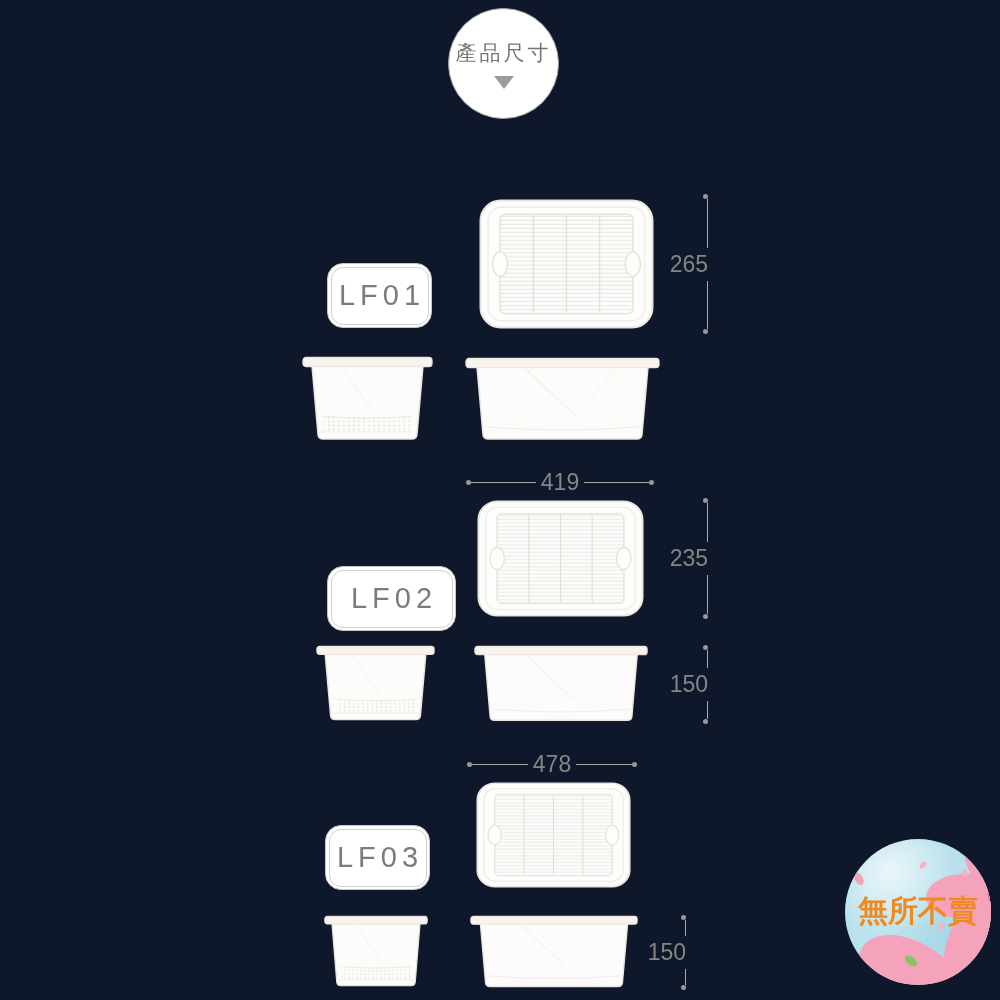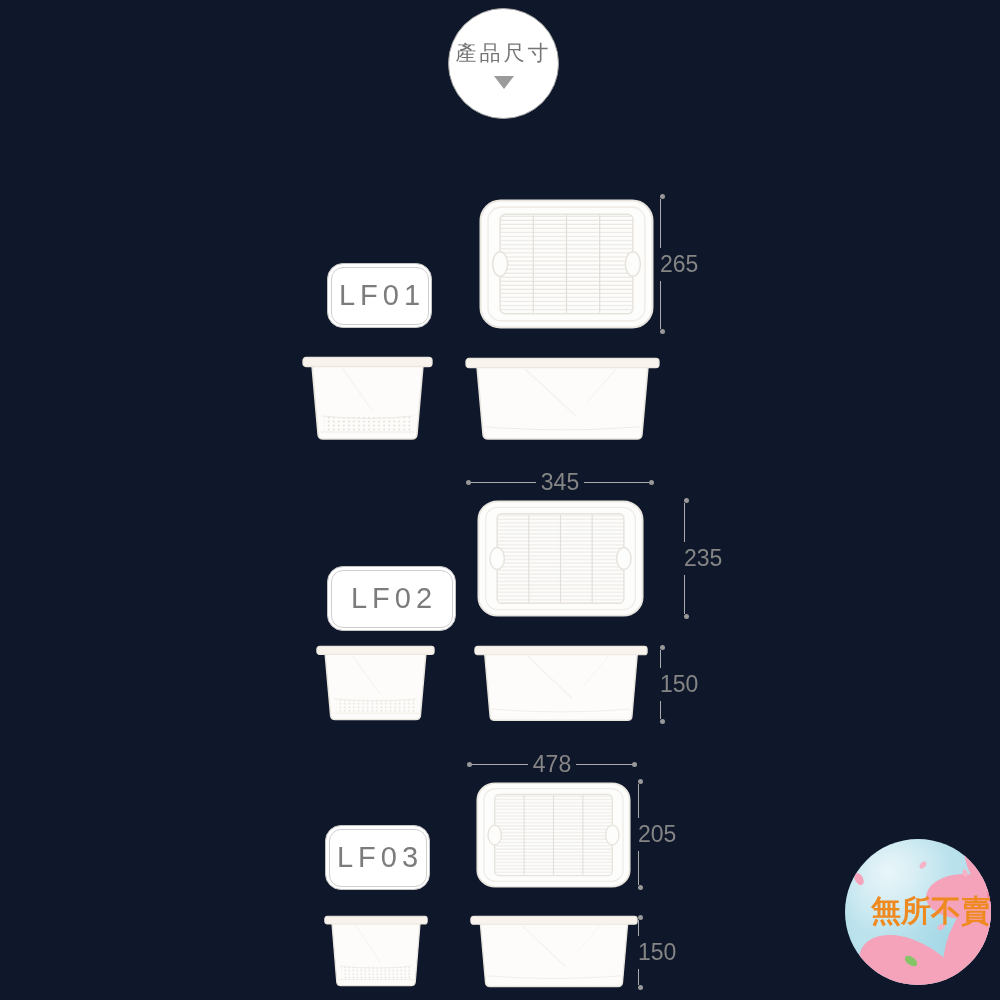--- a/index.html
+++ b/index.html
@@ -13,21 +13,21 @@
     border:1px solid var(--circle-border,#a0a0a0);
     display:flex;flex-direction:column;align-items:center;justify-content:center;gap:9px;
     box-sizing:border-box;background:#fff;
   }
   .hdr-title{font-size:21px;color:var(--title-text,#757575);letter-spacing:3px;white-space:nowrap;}
   .tri-down{width:0;height:0;border-left:10px solid transparent;border-right:10px solid transparent;
     border-top:13px solid var(--triangle,#9b9b9b);}
   
   .dim-h{position:absolute;display:flex;align-items:center;box-sizing:border-box;}
   .dim-h .line{flex:1 1 auto;height:1px;background:var(--dim-line,#ababab);}
-  .dim-v{position:absolute;display:flex;flex-direction:column;align-items:flex-start;box-sizing:border-box;}
+  .dim-v{position:absolute;display:flex;flex-direction:column;align-items:flex-end;box-sizing:border-box;}
   .dim-v .line{flex:1 1 auto;width:1px;background:var(--dim-line,#ababab);}
   .dot{width:5px;height:5px;border-radius:50%;background:var(--dim-dot,#989898);flex:0 0 auto;}
   .dim-val{font-size:23px;color:var(--dim-text,#858585);line-height:1;padding:0 5px;white-space:nowrap;}
   .dim-v .dim-val{padding:5px 0;}
   
   .model-label{
     position:absolute;box-sizing:border-box;border:1.5px solid var(--label-border,#c4c4c4);
     border-radius:16px;display:flex;align-items:center;justify-content:center;background:#fff;
   }
   .model-label::after{content:"";position:absolute;inset:2.5px;border:1px solid #cfcfcf;border-radius:12px;}
@@ -38,21 +38,21 @@
   
   #watermark{
     position:absolute;left:845px;top:839px;width:146px;height:146px;border-radius:50%;overflow:hidden;
     background:
       radial-gradient(circle at 30% 22%, rgba(255,255,255,0.65), rgba(255,255,255,0) 42%),
       radial-gradient(circle at 72% 70%, rgba(160,214,229,0.9), rgba(160,214,229,0) 65%),
       radial-gradient(circle at 50% 50%, #d4edf4 0%, var(--wm-bg,#bfe4ee) 55%, #aadbe8 100%);
   }
   .wm-art{position:absolute;left:0;top:0;width:146px;height:146px;}
   .wm-text{
-    position:absolute;left:0;right:0;top:57px;text-align:right;
+    position:absolute;left:0;right:0;top:57px;text-align:center;
     font-size:30px;font-weight:700;color:var(--wm-text,#ee8a1f);
     letter-spacing:0px;white-space:nowrap;line-height:1;
   }
 </style>
 </head>
 <body>
 
 <svg id="svg-defs" aria-hidden="true">
   <defs>
     <pattern id="pat-hlines" width="6" height="4" patternUnits="userSpaceOnUse">
@@ -122,28 +122,28 @@
   <svg class="illus" style="left:302px;top:356px;width:131px;height:87px;">
       <use href="#sym-sidesmall"></use>
     </svg>
   <svg class="illus" style="left:465px;top:357px;width:195px;height:86px;">
       <use href="#sym-sidelarge"></use>
     </svg>
 
   <div class="dim-h" id="s2-dimw" style="left:466px;top:471px;width:188px;height:23px;">
     <span class="dot"></span>
     <span class="line"></span>
-    <span class="dim-val">345</span>
+    <span class="dim-val">419</span>
     <span class="line"></span>
     <span class="dot"></span>
   </div>
   <svg class="illus" style="left:477px;top:500px;width:167px;height:117px;">
       <use href="#sym-topview"></use>
     </svg>
-  <div class="dim-v" id="s2-dimd" style="left:660px;top:498px;width:48px;height:121px;margin-left:24px;">
+  <div class="dim-v" id="s2-dimd" style="left:660px;top:498px;width:48px;height:121px;">
     <span class="dot"></span>
     <span class="line"></span>
     <span class="dim-val">235</span>
     <span class="line"></span>
     <span class="dot"></span>
   </div>
   <div class="model-label" style="left:327px;top:566px;width:129px;height:65px;">
     <span class="model-text">LF02</span>
   </div>
   <svg class="illus" style="left:316px;top:645px;width:119px;height:78px;">
@@ -163,27 +163,20 @@
   <div class="dim-h" id="s3-dimw" style="left:467px;top:753px;width:170px;height:23px;">
     <span class="dot"></span>
     <span class="line"></span>
     <span class="dim-val">478</span>
     <span class="line"></span>
     <span class="dot"></span>
   </div>
   <svg class="illus" style="left:476px;top:782px;width:155px;height:106px;">
       <use href="#sym-topview"></use>
     </svg>
-  <div class="dim-v" id="s3-dimd" style="left:638px;top:779px;width:48px;height:111px;">
-    <span class="dot"></span>
-    <span class="line"></span>
-    <span class="dim-val">205</span>
-    <span class="line"></span>
-    <span class="dot"></span>
-  </div>
   <div class="model-label" style="left:325px;top:825px;width:105px;height:65px;">
     <span class="model-text">LF03</span>
   </div>
   <svg class="illus" style="left:324px;top:915px;width:104px;height:74px;">
       <use href="#sym-sidesmall"></use>
     </svg>
   <svg class="illus" style="left:470px;top:915px;width:168px;height:75px;">
       <use href="#sym-sidelarge"></use>
     </svg>
   <div class="dim-v" id="s3-dimh" style="left:638px;top:915px;width:48px;height:75px;">

